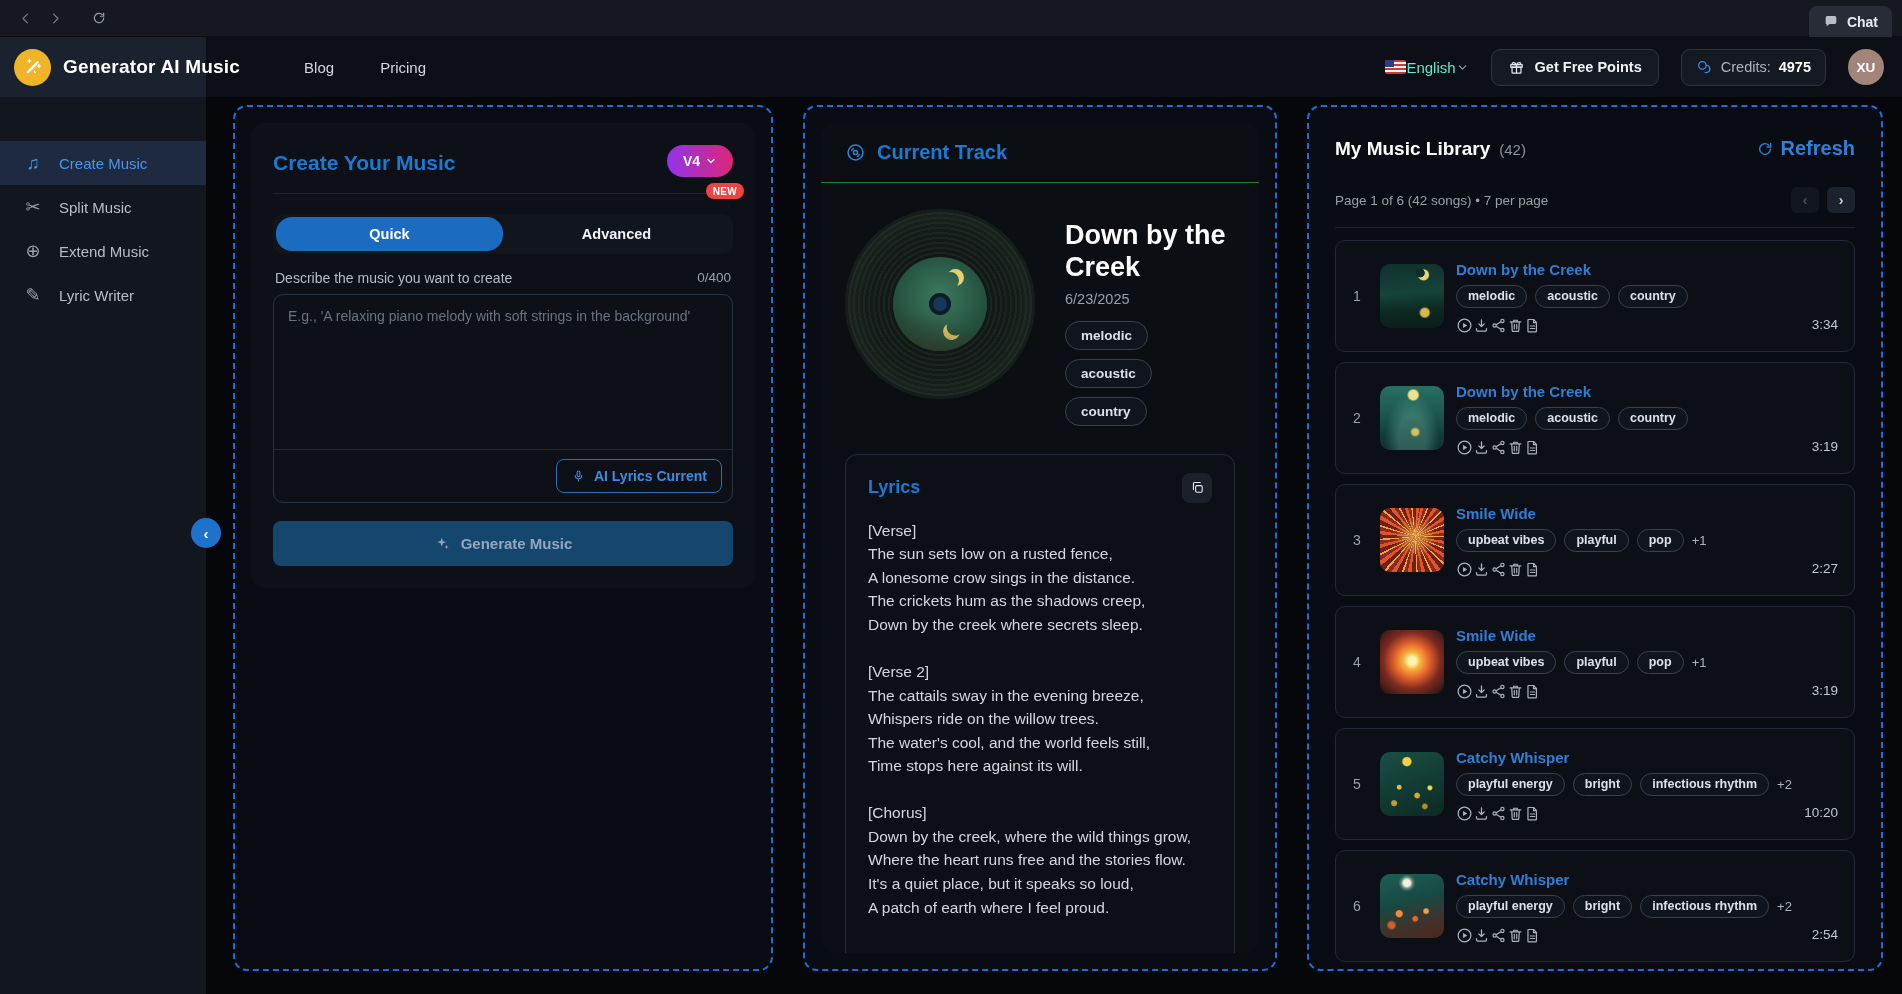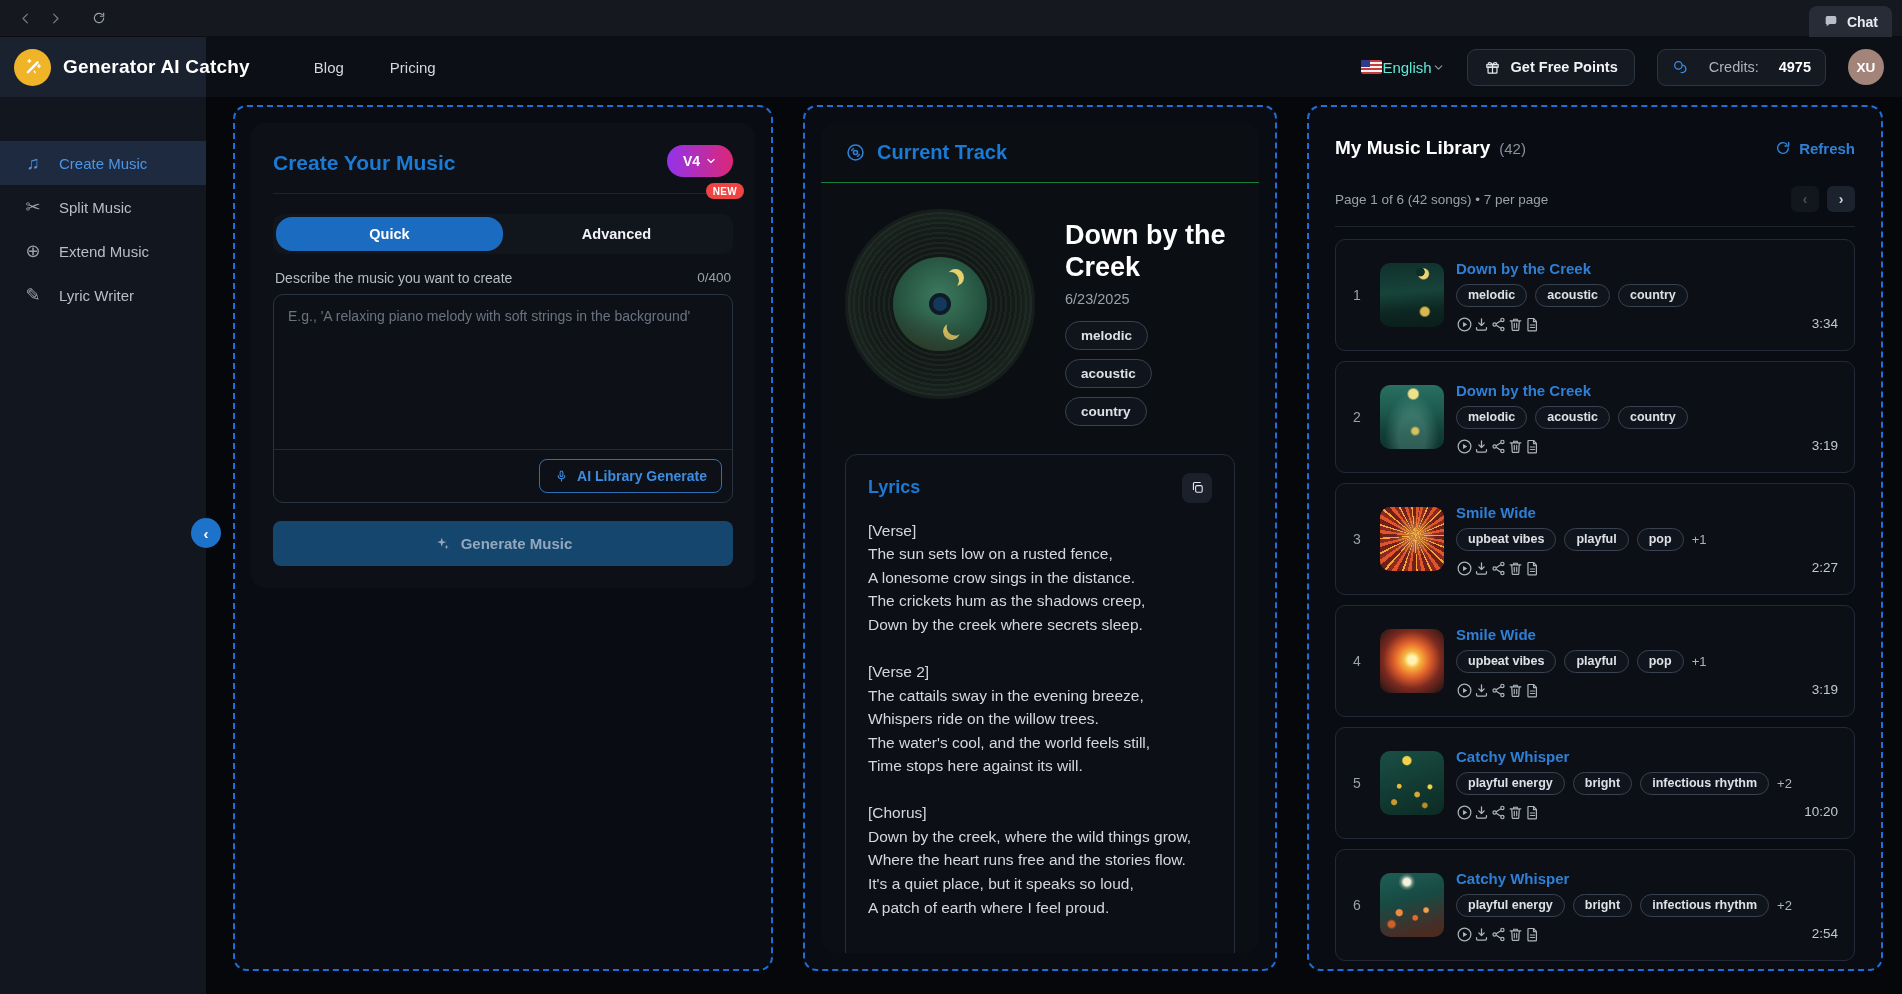--- a/index.html
+++ b/index.html
@@ -33,21 +33,21 @@
   .top-nav-item { font-size:15px; color:#d3d7de; cursor:pointer; }
   .header-right { margin-left:auto; display:flex; align-items:center; gap:22px; padding-right:18px; z-index:2; }
   .lang { display:flex; align-items:center; color:#5eead4; font-size:15px; }
   .flag { width:21px; height:14px; border-radius:2px; position:relative; overflow:hidden;
     background:repeating-linear-gradient(180deg,#c43c3c 0 2px,#f2f2f2 2px 4px); }
   .flag::after { content:""; position:absolute; left:0; top:0; width:9px; height:7px; background:#2c3b8a; }
   .lang svg { width:13px; height:13px; color:#8b919c; }
   .pill-btn { display:flex; align-items:center; gap:10px; border:1px solid #2e3440; background:#141922;
     border-radius:9px; padding:9px 16px; font-size:14.5px; font-weight:700; color:#f0f2f6; }
   .pill-btn svg { width:17px; height:17px; color:#e8eaf0; }
-  .credits-box { display:flex; align-items:center; gap:20px; border:1px solid #2e3440; background:#141922;
+  .credits-box { display:flex; align-items:center; gap:8px; border:1px solid #2e3440; background:#141922;
     border-radius:9px; padding:9px 14px; font-size:14.5px; }
   .credits-box svg { width:17px; height:17px; color:#3d8ce0; }
   .credits-label { color:#aeb4bf; }
   .credits-value { color:#ffffff; font-weight:800; }
   .avatar { width:36px; height:36px; border-radius:50%; background:#a3847b; color:#ffffff;
     display:flex; align-items:center; justify-content:center; font-size:13.5px; font-weight:800; }
 
   
   .app-body { display:flex; height:897px; }
   .sidebar { width:206px; background:#12161f; padding-top:44px; flex:none; position:relative; }
@@ -134,21 +134,21 @@
   .copy-btn { width:30px; height:30px; border-radius:8px; background:#1b202a; display:flex;
     align-items:center; justify-content:center; color:#e5e7ee; }
   .copy-btn svg { width:15px; height:15px; }
   .lyrics-text { margin-top:16px; color:#d4d7dd; font-size:15.5px; line-height:1.52; white-space:pre-line; }
 
   
   .lib-head { display:flex; align-items:center; justify-content:space-between; }
   .lib-title-wrap { display:flex; align-items:baseline; gap:9px; }
   .lib-title { color:#fff; font-size:19px; font-weight:800; }
   .lib-count { color:#8b919c; font-size:15px; }
-  .refresh-btn { display:flex; align-items:center; gap:8px; color:#2f81d8; font-size:15px; font-weight:600; }
+  .refresh-btn { display:flex; align-items:center; gap:8px; color:#2f81d8; font-size:20px; font-weight:600; }
   .refresh-btn svg { width:16px; height:16px; }
   .lib-pager-row { display:flex; align-items:center; justify-content:space-between; margin-top:27px; }
   .pager-text { color:#9aa1ab; font-size:13.5px; }
   .pager-btns { display:flex; gap:8px; }
   .pager-btn { width:28px; height:26px; border-radius:6px; display:flex; align-items:center;
     justify-content:center; font-size:14px; font-weight:700; }
   .pager-btn.prev { background:#12161d; color:#4a515c; }
   .pager-btn.next { background:#1d232e; color:#cdd2da; }
   .lib-divider { height:1px; background:#1e242e; margin:14px 0 12px; }
   .lib-item { border:1px solid #232936; border-radius:10px; background:#0c1016; height:112px;
@@ -304,21 +304,21 @@
 </div>
 
 <div class="app-header">
   <div class="header-left-strip"></div>
   <div class="brand">
     <span class="logo-circle">
         <svg>
           <use href="#i-wand"></use>
         </svg>
       </span>
-    <span class="brand-name">Generator AI Catchy</span>
+    <span class="brand-name">Generator AI Music</span>
   </div>
   <div class="top-nav">
     <span class="top-nav-item">Blog</span>
     <span class="top-nav-item">Pricing</span>
   </div>
   <div class="header-right">
     <div class="lang">
       <span class="flag"></span>
       <span>English</span>
       <svg>
@@ -389,21 +389,21 @@
           <span class="desc-label">Describe the music you want to create</span>
           <span class="char-count">0/400</span>
         </div>
         <div class="ta-box">
           <textarea placeholder="E.g., 'A relaxing piano melody with soft strings in the background'" style=""></textarea>
           <div class="ta-foot">
             <button class="ai-lyrics-btn">
               <svg>
                   <use href="#i-mic"></use>
                 </svg>
-              <span>AI Library Generate</span>
+              <span>AI Lyrics Current</span>
             </button>
           </div>
         </div>
         <button class="generate-btn">
           <svg>
               <use href="#i-sparkle"></use>
             </svg>
           <span>Generate Music</span>
         </button>
       </div>

